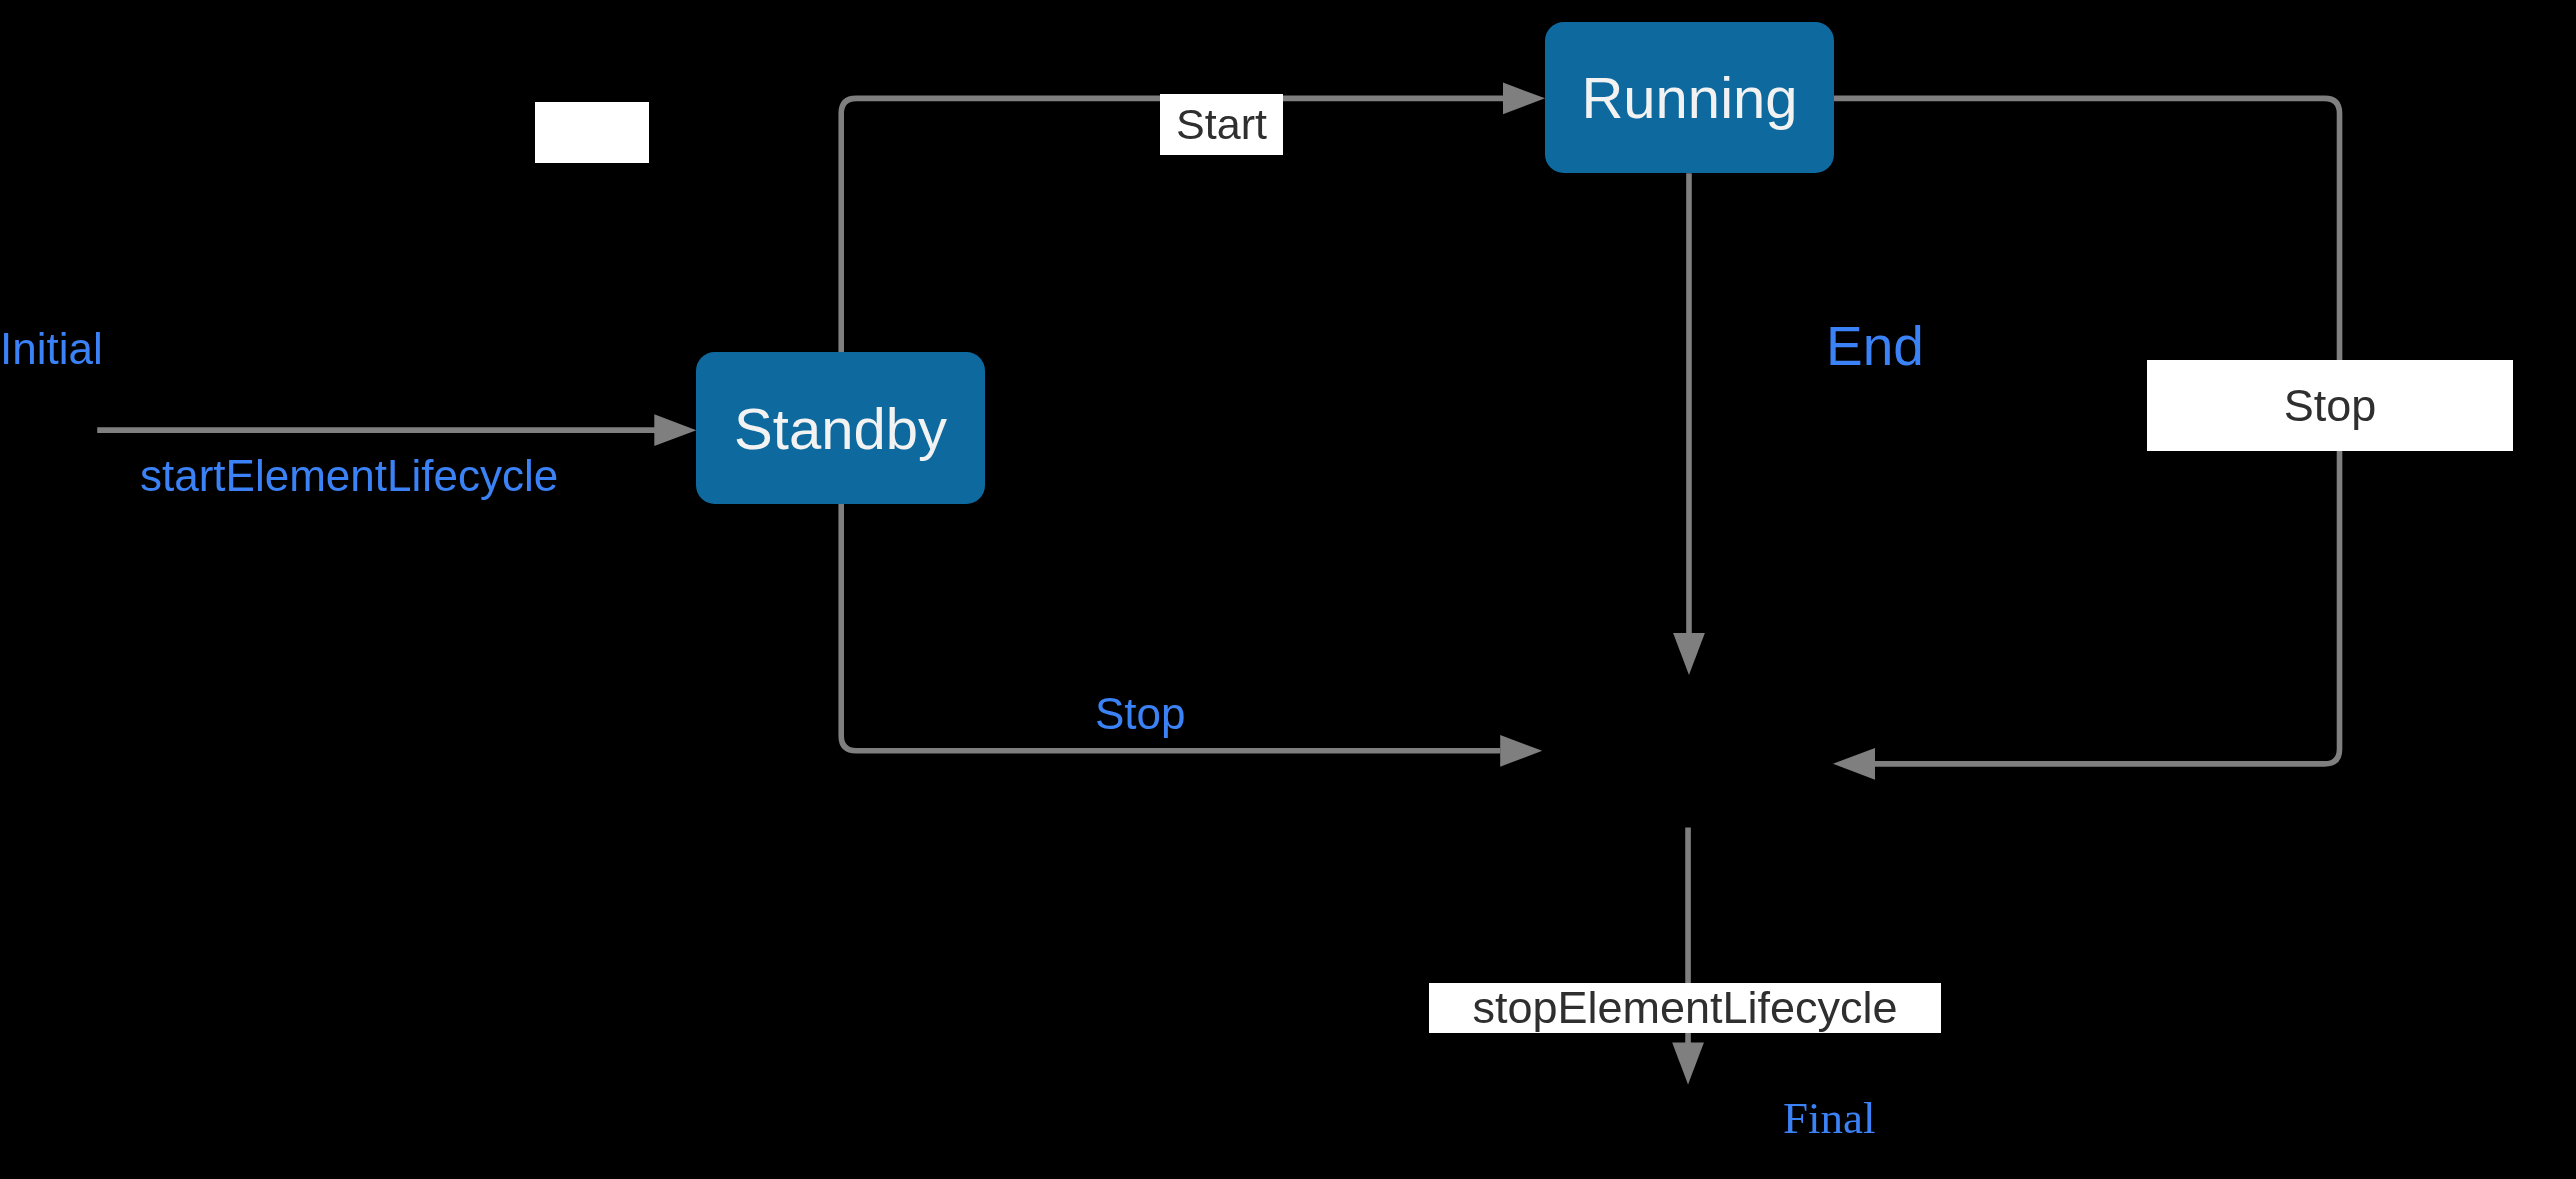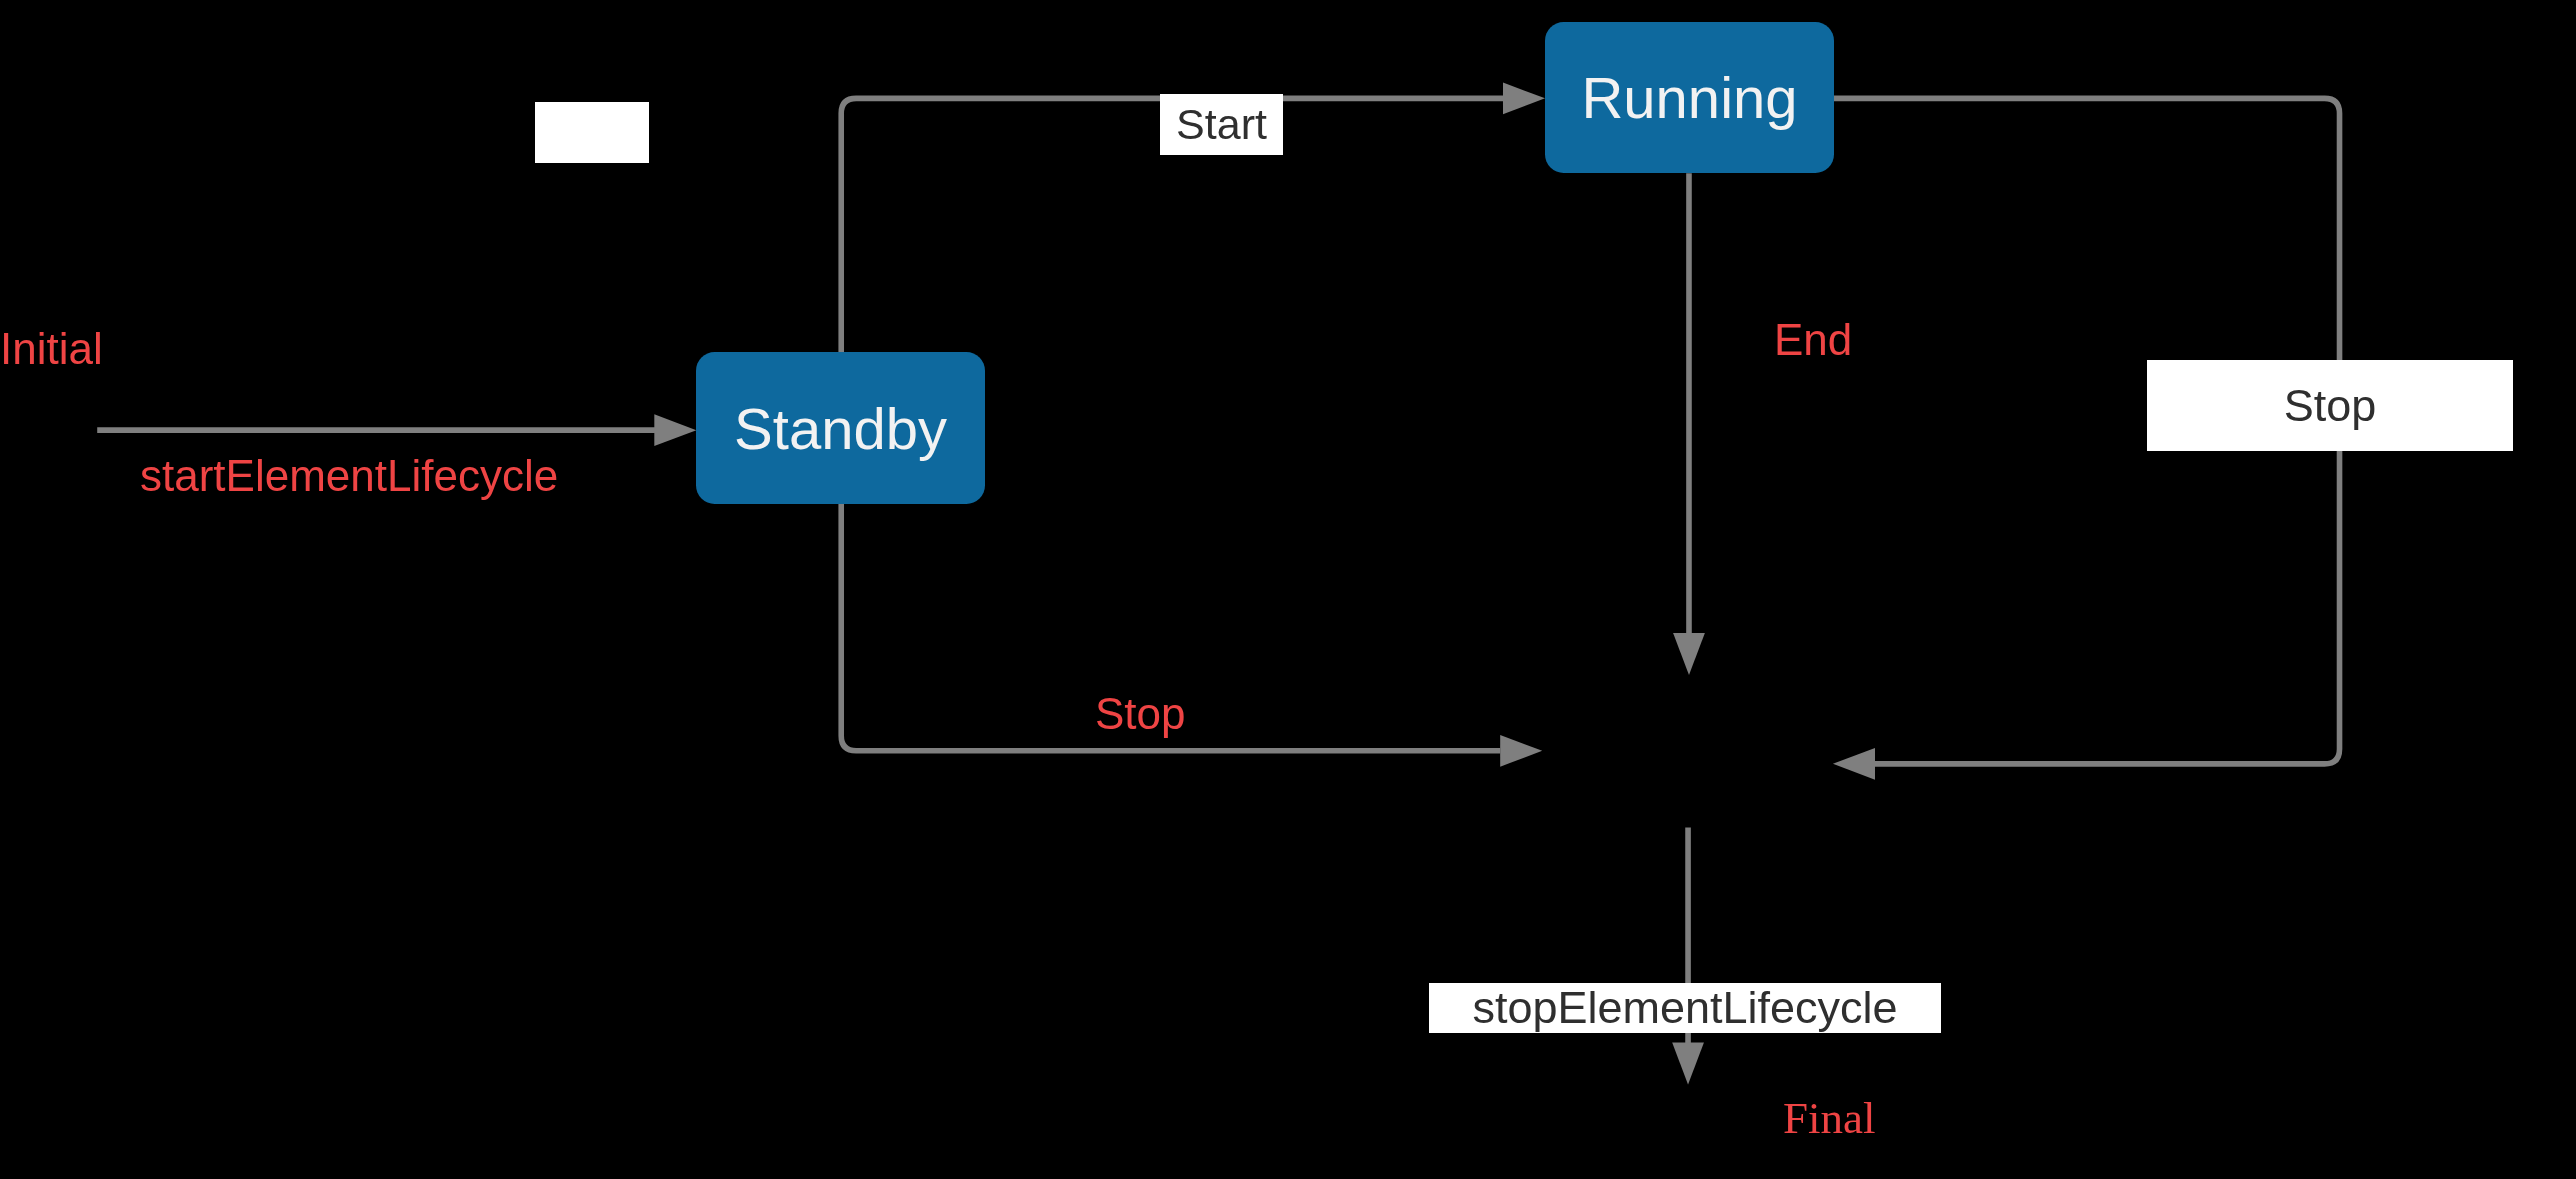--- a/index.html
+++ b/index.html
@@ -51,21 +51,21 @@
     color: #2f2f2f;
     display: flex;
     align-items: center;
     justify-content: center;
     white-space: nowrap;
     margin-top: 34px;
   }
   .plain-label {
     position: absolute;
     z-index: 3;
-    color: #ef4444;
+    color: #3b82f6;
     white-space: nowrap;
     line-height: 1.1;
   }
 </style>
 </head>
 <body>
 
 <div class="canvas">
 
   <svg class="edges-layer" viewBox="0 0 2756 1262" xmlns="http://www.w3.org/2000/svg">
@@ -99,20 +99,20 @@
   <div class="boxed-label" style="left:1160px; top:60px; width:123px; height:61px; font-size:43px;">Start</div>
 
   <div class="boxed-label" style="left:2147px; top:326px; width:366px; height:91px; font-size:45px;">Stop</div>
 
   <div class="boxed-label" style="left:1429px; top:949px; width:512px; height:50px; font-size:45px;">stopElementLifecycle</div>
 
   <div class="plain-label" style="left:0px; top:325px; font-size:44px;">Initial</div>
 
   <div class="plain-label" style="left:140px; top:452px; font-size:44px;">startElementLifecycle</div>
 
-  <div class="plain-label" style="left:1774px; top:316px; font-size:44px;">End</div>
+  <div class="plain-label" style="left:1826px; top:316px; font-size:55px;">End</div>
 
   <div class="plain-label" style="left:1095px; top:690px; font-size:44px;">Stop</div>
 
   <div class="plain-label" style="left:1783px; top:1094px; font-size:45px;font-family:Liberation Serif, serif;">Final</div>
 
 </div>
 
 
 </body></html>

